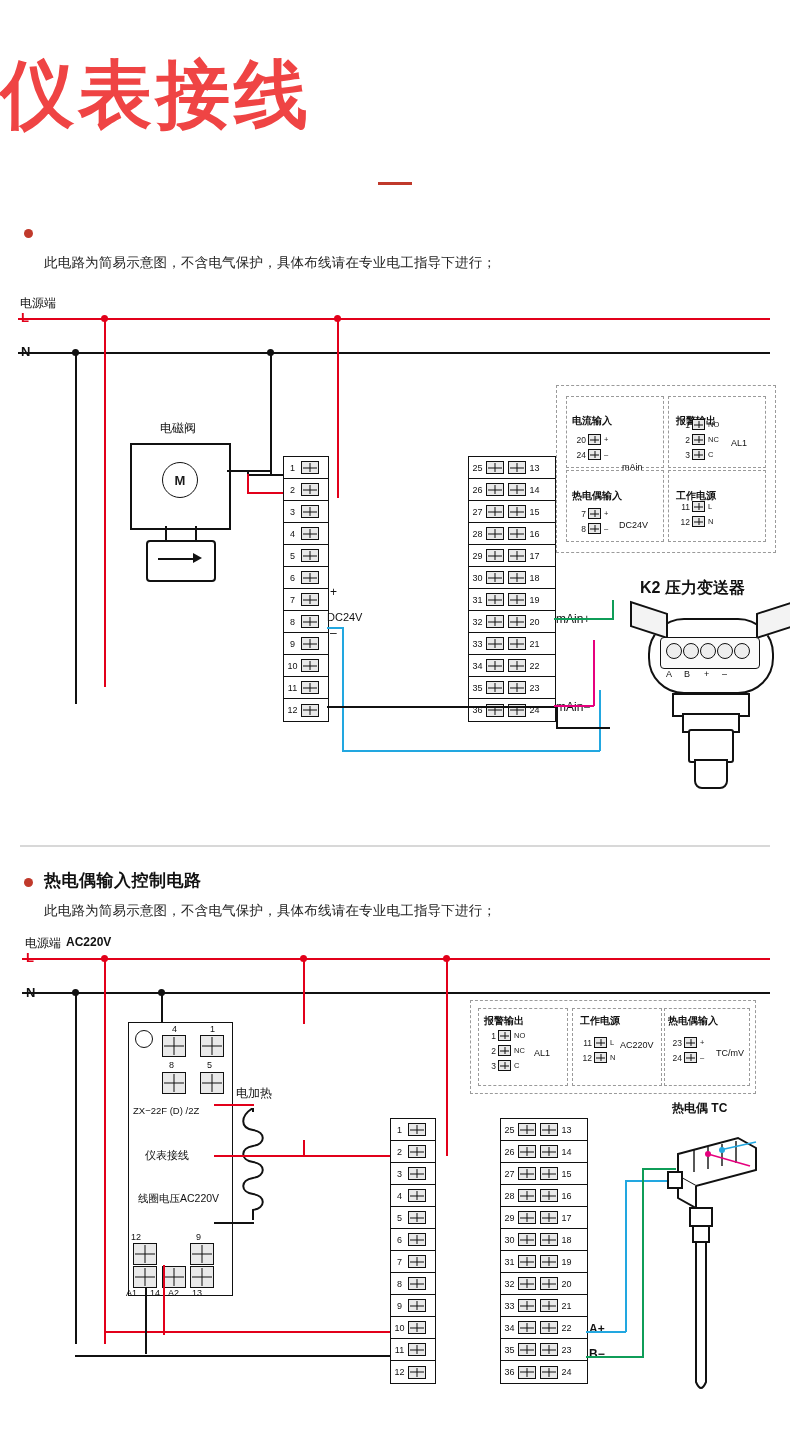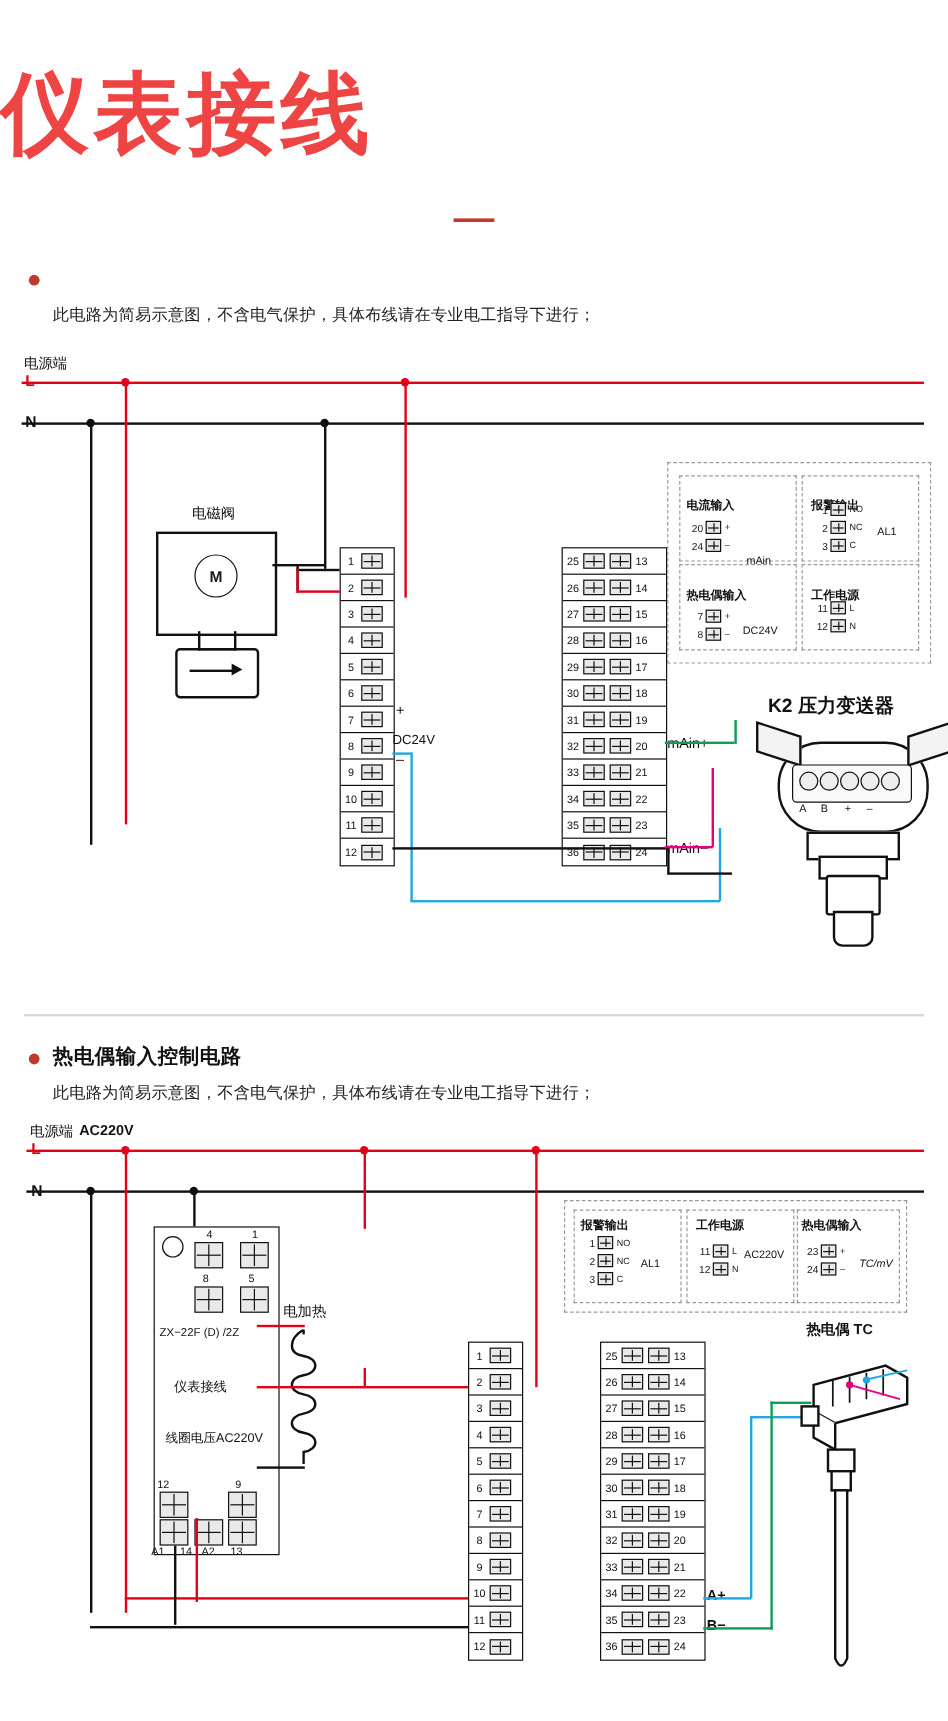--- a/index.html
+++ b/index.html
@@ -568,21 +568,21 @@
         <span style="font-size: 7.5px; margin-left: 3px;">+</span>
       </div>
       <div style="position: absolute; left: 668px; top: 1052px; display: flex; align-items: center;">
         <span style="font-size: 8.5px; width: 14px; text-align: right;">24</span>
         <span class="tscrew" style="width: 13px; height: 11px; margin-left: 2px;"></span>
         <span style="font-size: 7.5px; margin-left: 3px;">–</span>
       </div>
     </div>
   <div class="lbl-sm" style="left:534px;top:1048px;">AL1</div>
   <div class="lbl-sm" style="left:620px;top:1040px;">AC220V</div>
-  <div class="lbl-sm" style="left:716px;top:1048px;font-style:italic;">TC/mV</div>
+  <div class="lbl-sm" style="left:716px;top:1048px;">TC/mV</div>
 
   <div class="lbl" style="left:672px;top:1100px;font-size:12px;font-weight:bold;">热电偶  TC</div>
   <div style="position:absolute;left:660px;top:1120px;width:110px;height:280px;">
     <svg width="110" height="280" viewBox="0 0 110 280">
       <path d="M18 34 L78 18 L96 28 L96 50 L36 66 L18 56 Z" fill="#fff" stroke="#111" stroke-width="2"></path>
       <path d="M34 30 L34 52 M48 27 L48 49 M62 24 L62 46 M76 21 L76 43" stroke="#111" stroke-width="1.4"></path>
       <path d="M18 56 L18 78 L36 88 L36 66" fill="#fff" stroke="#111" stroke-width="2"></path>
       <rect x="8" y="52" width="14" height="16" fill="#fff" stroke="#111" stroke-width="2"></rect>
       <rect x="30" y="88" width="22" height="18" fill="#fff" stroke="#111" stroke-width="2"></rect>
       <rect x="33" y="106" width="16" height="16" fill="#fff" stroke="#111" stroke-width="2"></rect>

